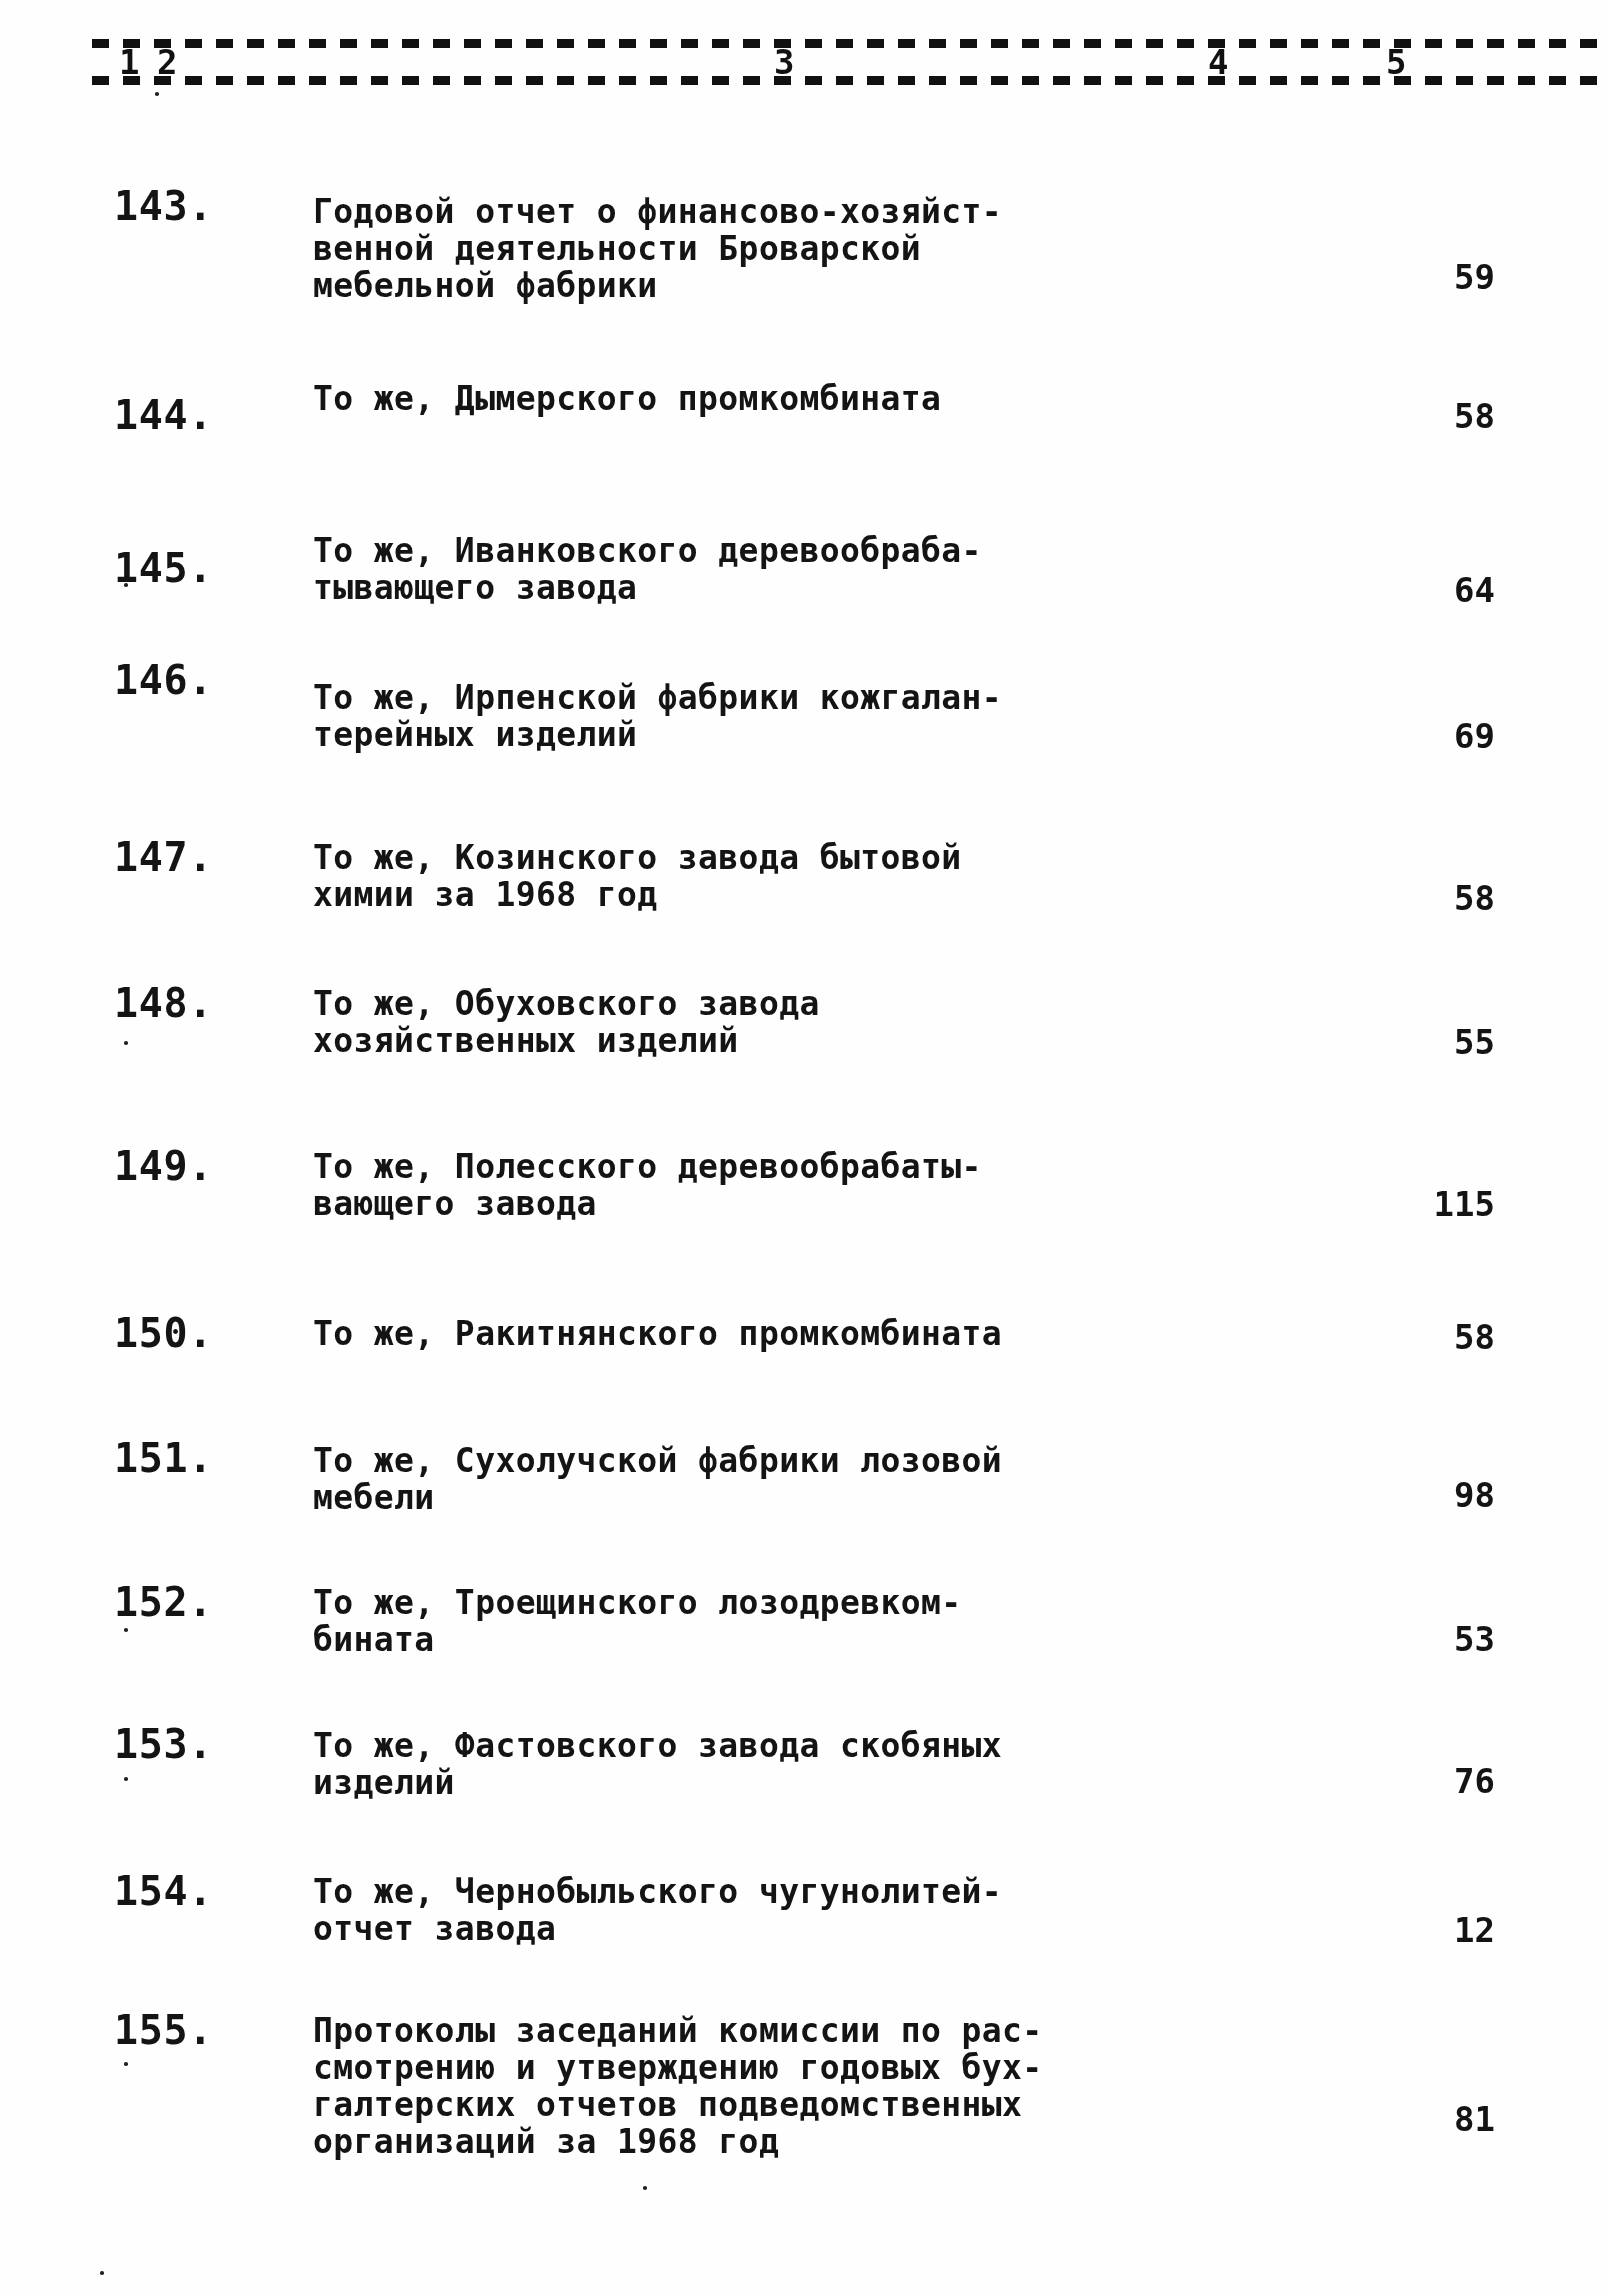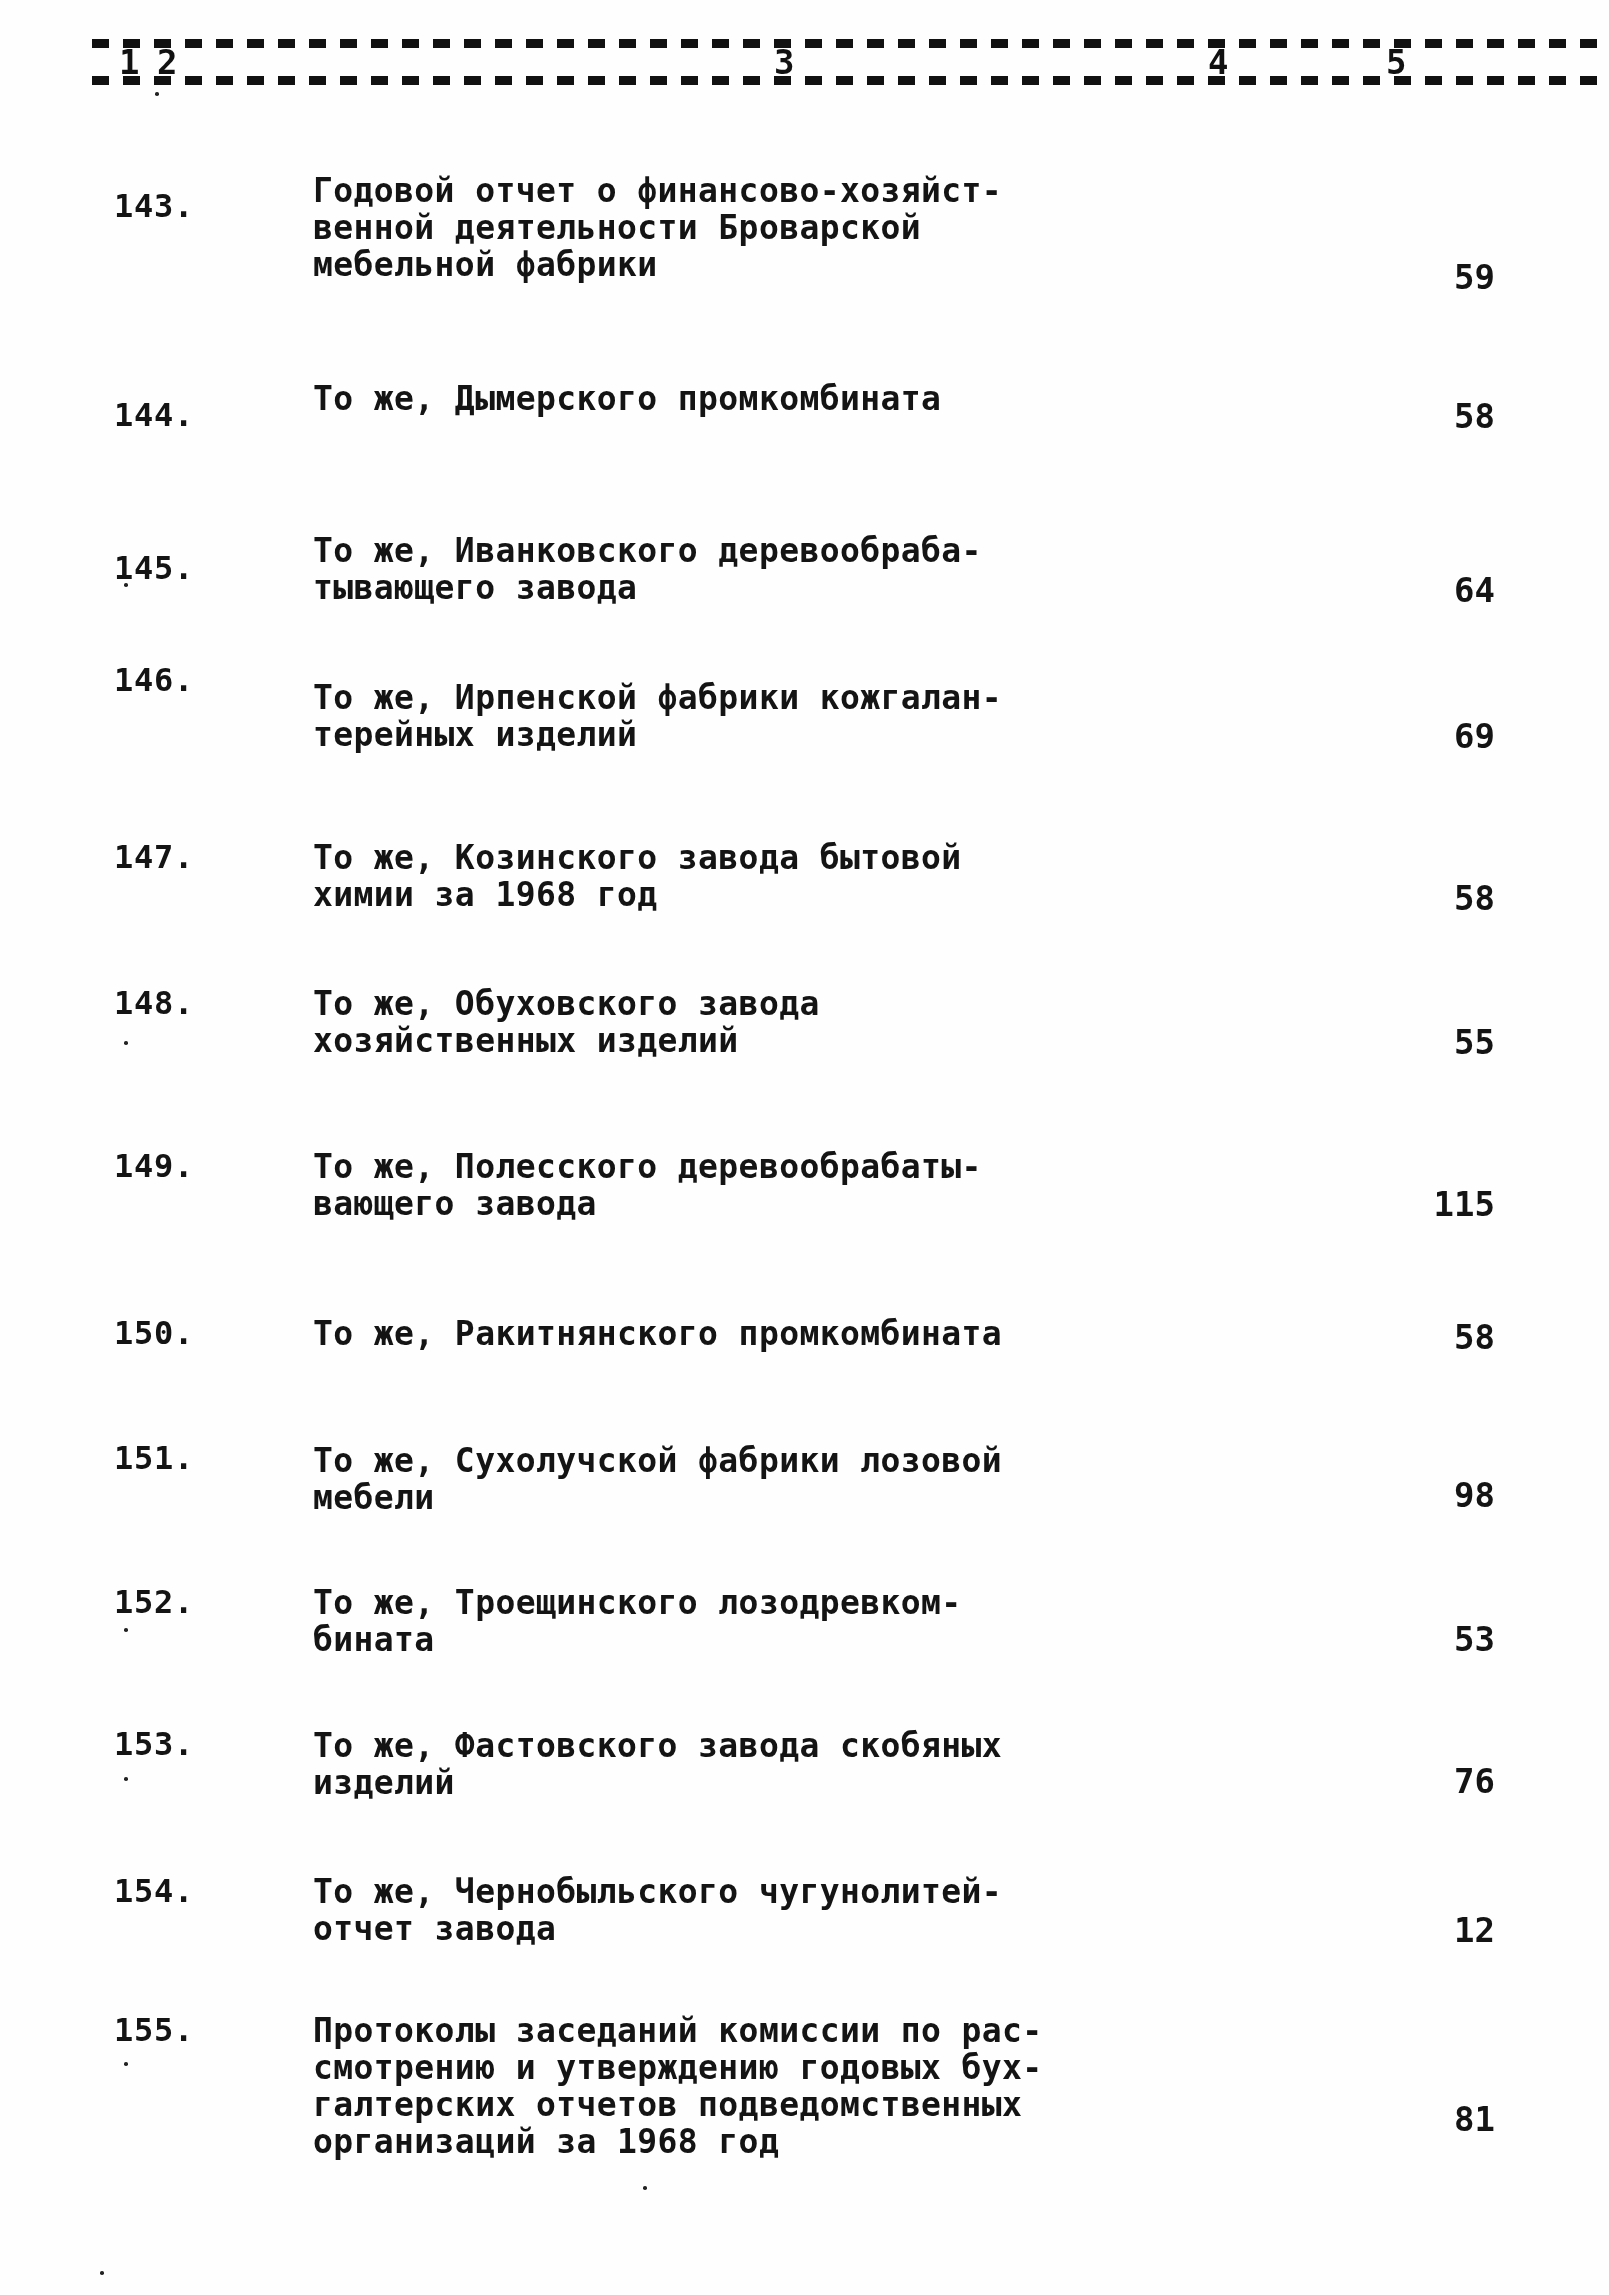--- a/index.html
+++ b/index.html
@@ -16,21 +16,21 @@
     position: absolute; left: 0; right: 0; height: 8.5px;
     background-image: repeating-linear-gradient(90deg, #111 0 17px, transparent 17px 31px);
   }
   .dash-row.top { top: 7.1px; }
   .dash-row.bottom { top: 44px; }
   .col-mark {
     position: absolute; top: 8.5px; font-weight: bold; font-size: 34px; line-height: 43px;
     color: #111;
   }
   .entry-num {
-    position: absolute; left: 114px; font-weight: bold; font-size: 32px; line-height: 37px;
+    position: absolute; left: 114px; font-weight: bold; font-size: 40px; line-height: 37px;
     letter-spacing: 0.7px;
     text-align: right;
   }
   .entry-text {
     position: absolute; left: 313px; width: 825px;
     font-weight: bold; font-size: 33px; line-height: 37px; white-space: pre-line;
     letter-spacing: 0.4px;
   }
   .entry-count {
     position: absolute; right: 114px; width: 114px; text-align: right;
@@ -48,21 +48,21 @@
     <div class="dash-row bottom"></div>
     <span class="col-mark" style="left:27px">1</span>
     <span class="col-mark" style="left:65px">2</span>
     <span class="col-mark" style="left:682px">3</span>
     <span class="col-mark" style="left:1116px">4</span>
     <span class="col-mark" style="left:1294px">5</span>
   </div>
 
   <div>
     <span class="entry-num" style="top:188px">143.</span>
-    <span class="entry-text" style="top:172px">Годовой отчет о финансово-хозяйст-
+    <span class="entry-text" style="top:193px">Годовой отчет о финансово-хозяйст-
 венной деятельности Броварской
 мебельной фабрики</span>
     <span class="entry-count" style="top:259px">59</span>
   </div>
 
   <div>
     <span class="entry-num" style="top:397px">144.</span>
     <span class="entry-text" style="top:380px">То же, Дымерского промкомбината</span>
     <span class="entry-count" style="top:398px">58</span>
   </div>

